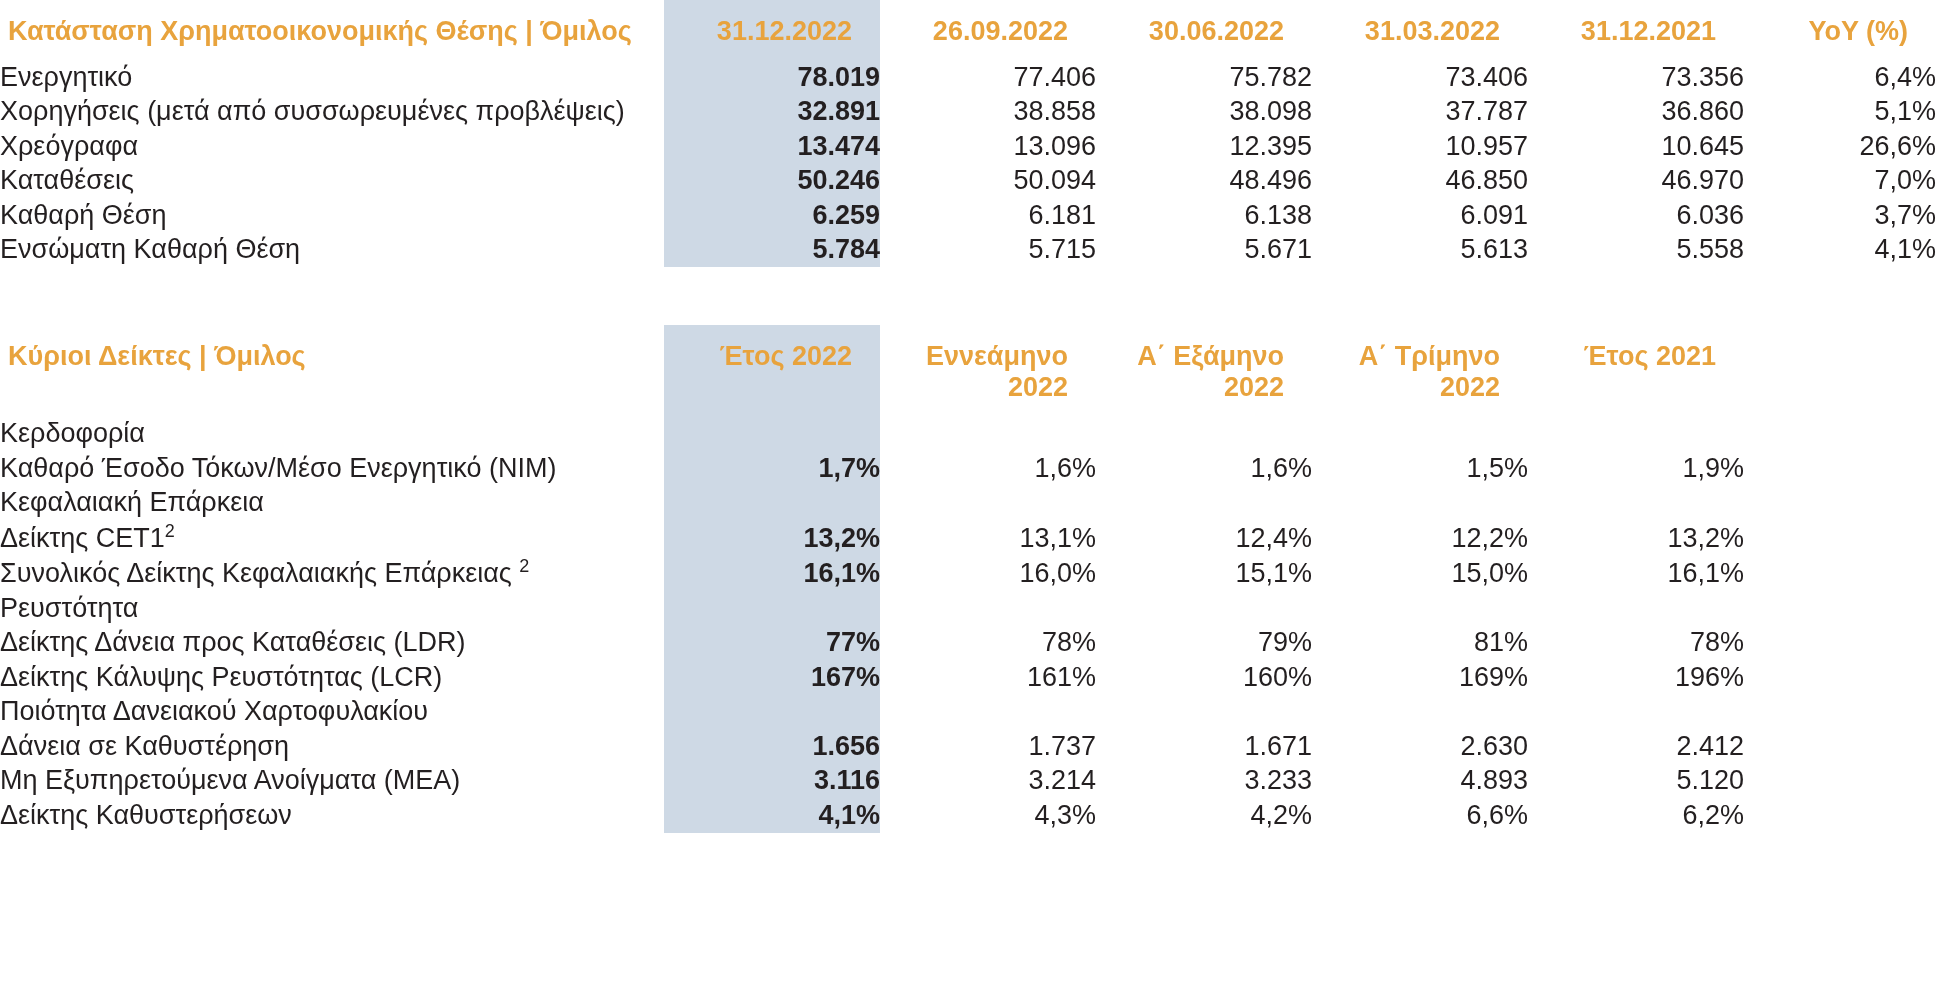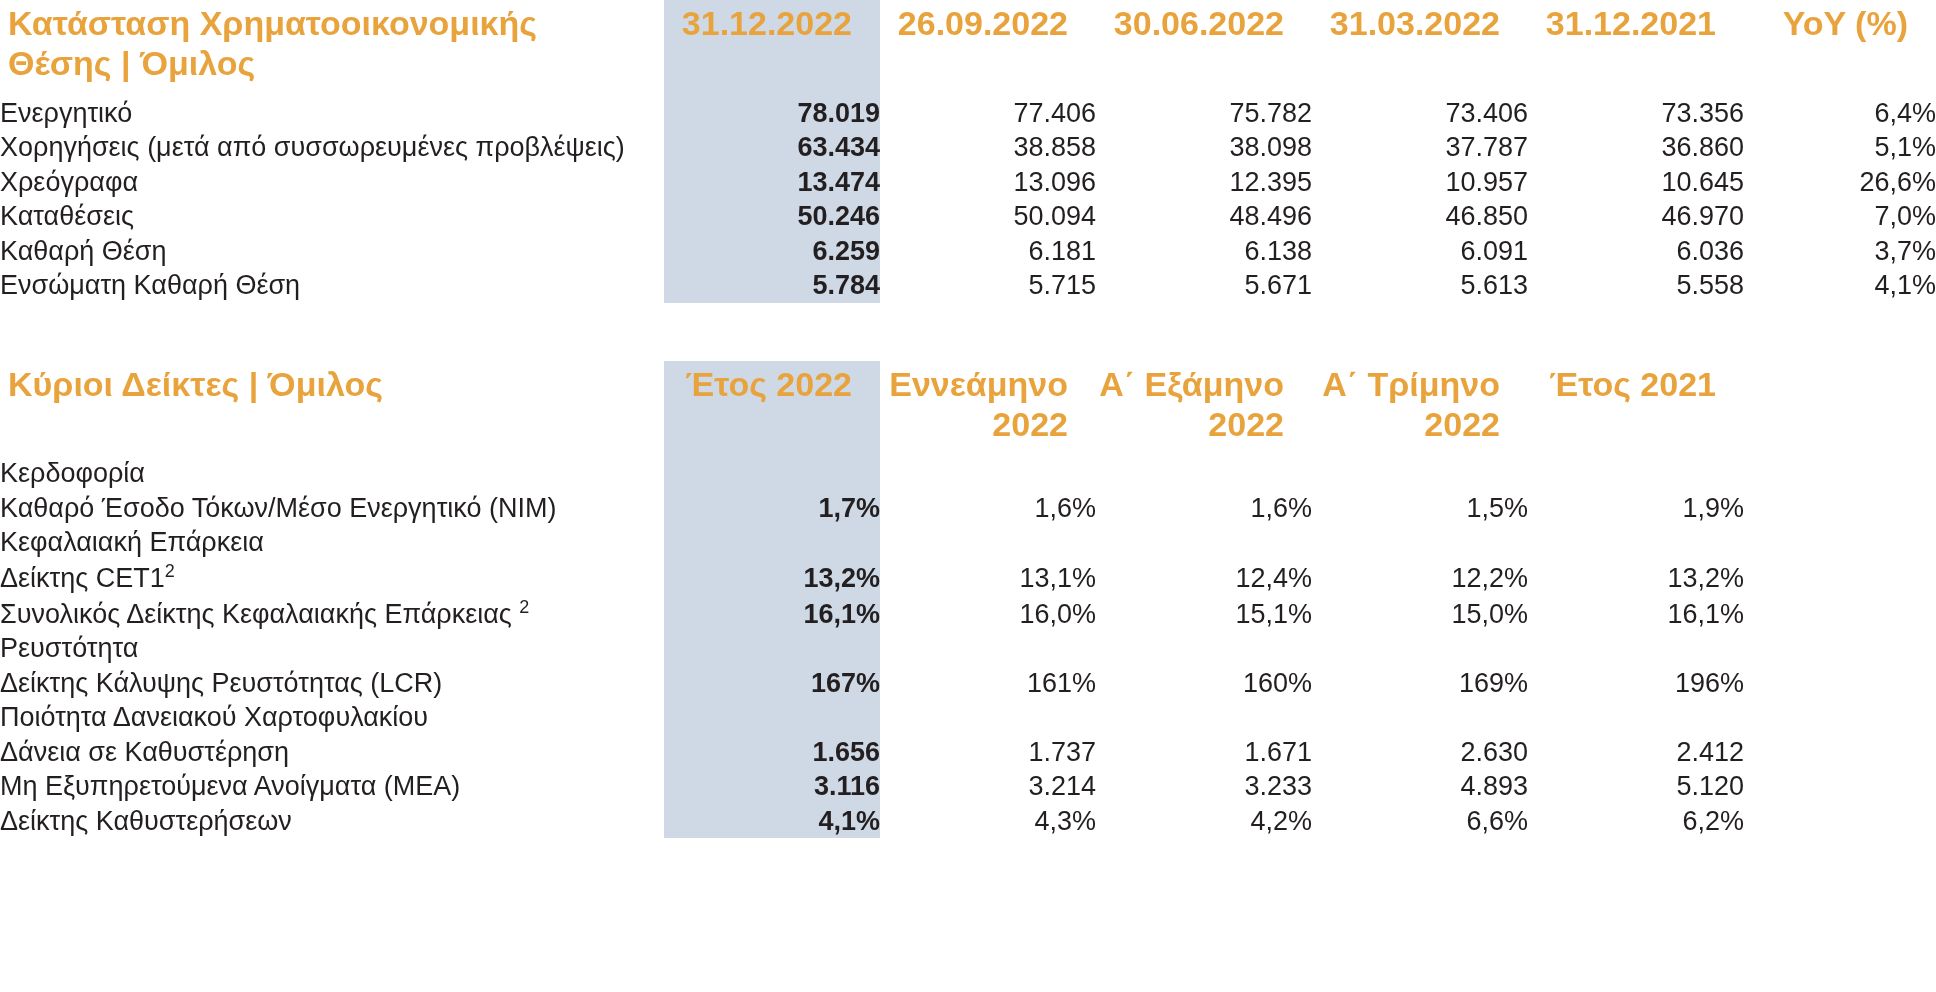--- a/index.html
+++ b/index.html
@@ -30,24 +30,24 @@
   table.fin col.c-hl    { width: 216px; }
   table.fin col.c-data  { width: 216px; }
   table.fin col.c-last  { width: 192px; }
 
   .fin td, .fin th {
     padding: 0;
     vertical-align: bottom;
   }
   .hdr-row th {
     color: #e8a33d;
-    font-size: 34px;
+    font-size: 27px;
     font-weight: bold;
     text-align: right;
-    padding: 4px 28px 12px 0;
+    padding: 16px 28px 12px 0;
     line-height: 1.17;
     vertical-align: top;
     margin-top: 7px;
   }
   .hdr-row th.label {
     text-align: left;
     padding-left: 8px;
     padding-right: 20px;
   }
   .hl {
@@ -106,21 +106,21 @@
         <td class="cell hl">78.019</td>
         <td class="cell">77.406</td>
         <td class="cell">75.782</td>
         <td class="cell">73.406</td>
         <td class="cell">73.356</td>
         <td class="cell">6,4%</td>
       </tr>
 
       <tr>
         <td class="rowlabel">Χορηγήσεις (μετά από συσσωρευμένες προβλέψεις)</td>
-        <td class="cell hl">63.434</td>
+        <td class="cell hl">32.891</td>
         <td class="cell">38.858</td>
         <td class="cell">38.098</td>
         <td class="cell">37.787</td>
         <td class="cell">36.860</td>
         <td class="cell">5,1%</td>
       </tr>
 
       <tr>
         <td class="rowlabel">Χρεόγραφα</td>
         <td class="cell hl">13.474</td>
@@ -248,20 +248,29 @@
       <tr>
         <td class="rowlabel bold">Ρευστότητα</td>
         <td class="cell hl"></td>
         <td class="cell"></td>
         <td class="cell"></td>
         <td class="cell"></td>
         <td class="cell"></td>
         <td class="cell"></td>
       </tr>
 
+      <tr>
+        <td class="rowlabel">Δείκτης Δάνεια προς Καταθέσεις (LDR)</td>
+        <td class="cell hl">77%</td>
+        <td class="cell">78%</td>
+        <td class="cell">79%</td>
+        <td class="cell">81%</td>
+        <td class="cell">78%</td>
+        <td class="cell"></td>
+      </tr>
 
       <tr>
         <td class="rowlabel">Δείκτης Κάλυψης Ρευστότητας (LCR)</td>
         <td class="cell hl">167%</td>
         <td class="cell">161%</td>
         <td class="cell">160%</td>
         <td class="cell">169%</td>
         <td class="cell">196%</td>
         <td class="cell"></td>
       </tr>

